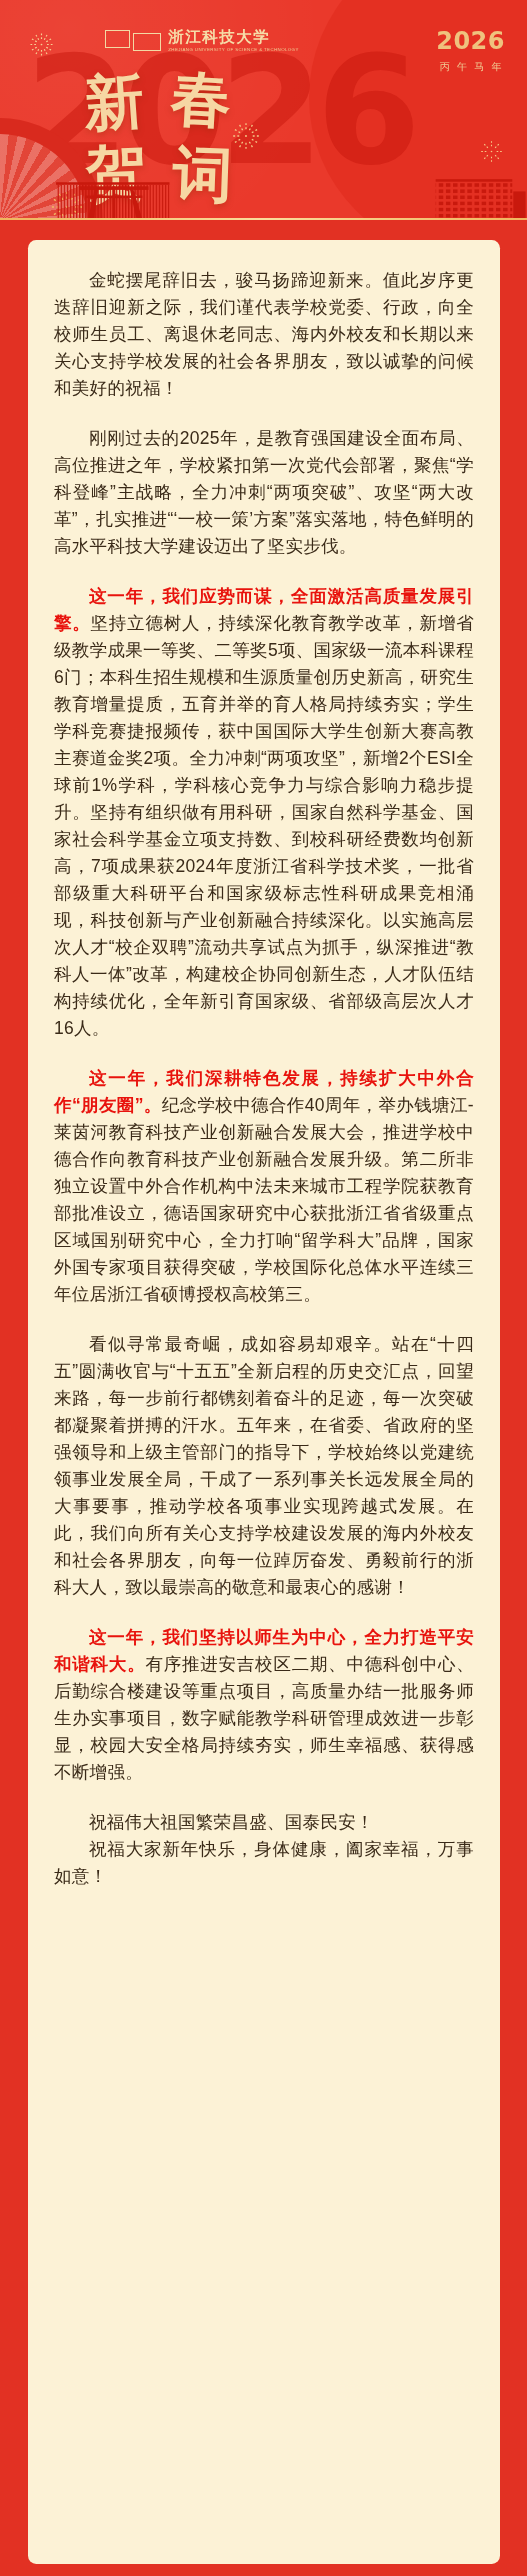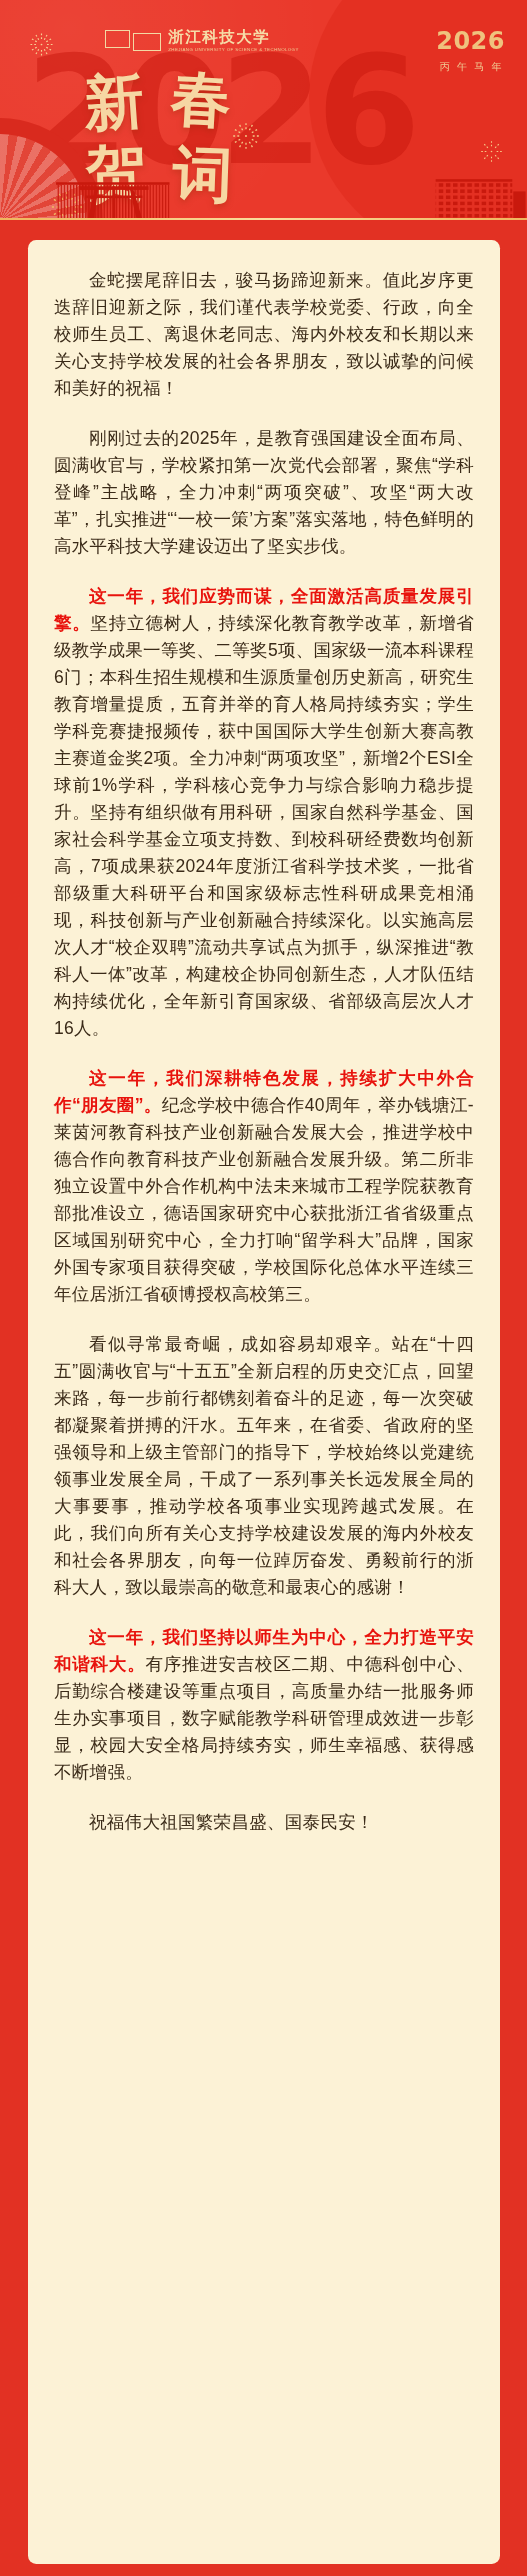--- a/index.html
+++ b/index.html
@@ -174,25 +174,26 @@
       <rect x="1000" y="40" width="24" height="52" fill="#c9190d"></rect>
     </svg>
   </header>
 
   <div class="gold-divider"></div>
 
   <main class="body-red">
     <article class="card">
       <div id="paragraphs">
           <p class="para">金蛇摆尾辞旧去，骏马扬蹄迎新来。值此岁序更迭辞旧迎新之际，我们谨代表学校党委、行政，向全校师生员工、离退休老同志、海内外校友和长期以来关心支持学校发展的社会各界朋友，致以诚挚的问候和美好的祝福！</p>
-          <p class="para">刚刚过去的2025年，是教育强国建设全面布局、圆满收官与，学校紧扣第一次党代会部署，聚焦“学科登峰”主战略，全力冲刺“两项突破”、攻坚“两大改革”，扎实推进“‘一校一策’方案”落实落地，特色鲜明的高水平科技大学建设迈出了坚实步伐。</p>
+          <p class="para">刚刚过去的2025年，是教育强国建设全面布局、高位推进之年，学校紧扣第一次党代会部署，聚焦“学科登峰”主战略，全力冲刺“两项突破”、攻坚“两大改革”，扎实推进“‘一校一策’方案”落实落地，特色鲜明的高水平科技大学建设迈出了坚实步伐。</p>
           <p class="para"><span class="lead">这一年，我们应势而谋，全面激活高质量发展引擎。</span>坚持立德树人，持续深化教育教学改革，新增省级教学成果一等奖、二等奖5项、国家级一流本科课程6门；本科生招生规模和生源质量创历史新高，研究生教育增量提质，五育并举的育人格局持续夯实；学生学科竞赛捷报频传，获中国国际大学生创新大赛高教主赛道金奖2项。全力冲刺“两项攻坚”，新增2个ESI全球前1%学科，学科核心竞争力与综合影响力稳步提升。坚持有组织做有用科研，国家自然科学基金、国家社会科学基金立项支持数、到校科研经费数均创新高，7项成果获2024年度浙江省科学技术奖，一批省部级重大科研平台和国家级标志性科研成果竞相涌现，科技创新与产业创新融合持续深化。以实施高层次人才“校企双聘”流动共享试点为抓手，纵深推进“教科人一体”改革，构建校企协同创新生态，人才队伍结构持续优化，全年新引育国家级、省部级高层次人才16人。</p>
           <p class="para"><span class="lead">这一年，我们深耕特色发展，持续扩大中外合作“朋友圈”。</span>纪念学校中德合作40周年，举办钱塘江-莱茵河教育科技产业创新融合发展大会，推进学校中德合作向教育科技产业创新融合发展升级。第二所非独立设置中外合作机构中法未来城市工程学院获教育部批准设立，德语国家研究中心获批浙江省省级重点区域国别研究中心，全力打响“留学科大”品牌，国家外国专家项目获得突破，学校国际化总体水平连续三年位居浙江省硕博授权高校第三。</p>
           <p class="para">看似寻常最奇崛，成如容易却艰辛。站在“十四五”圆满收官与“十五五”全新启程的历史交汇点，回望来路，每一步前行都镌刻着奋斗的足迹，每一次突破都凝聚着拼搏的汗水。五年来，在省委、省政府的坚强领导和上级主管部门的指导下，学校始终以党建统领事业发展全局，干成了一系列事关长远发展全局的大事要事，推动学校各项事业实现跨越式发展。在此，我们向所有关心支持学校建设发展的海内外校友和社会各界朋友，向每一位踔厉奋发、勇毅前行的浙科大人，致以最崇高的敬意和最衷心的感谢！</p>
           <p class="para"><span class="lead">这一年，我们坚持以师生为中心，全力打造平安和谐科大。</span>有序推进安吉校区二期、中德科创中心、后勤综合楼建设等重点项目，高质量办结一批服务师生办实事项目，数字赋能教学科研管理成效进一步彰显，校园大安全格局持续夯实，师生幸福感、获得感不断增强。</p>
           <p class="para">祝福伟大祖国繁荣昌盛、国泰民安！</p>
+          <p class="para tight">祝福大家新年快乐，身体健康，阖家幸福，万事如意！</p>
         </div>
 
     </article>
   </main>
 
 </div>
 
 
 </body></html>

